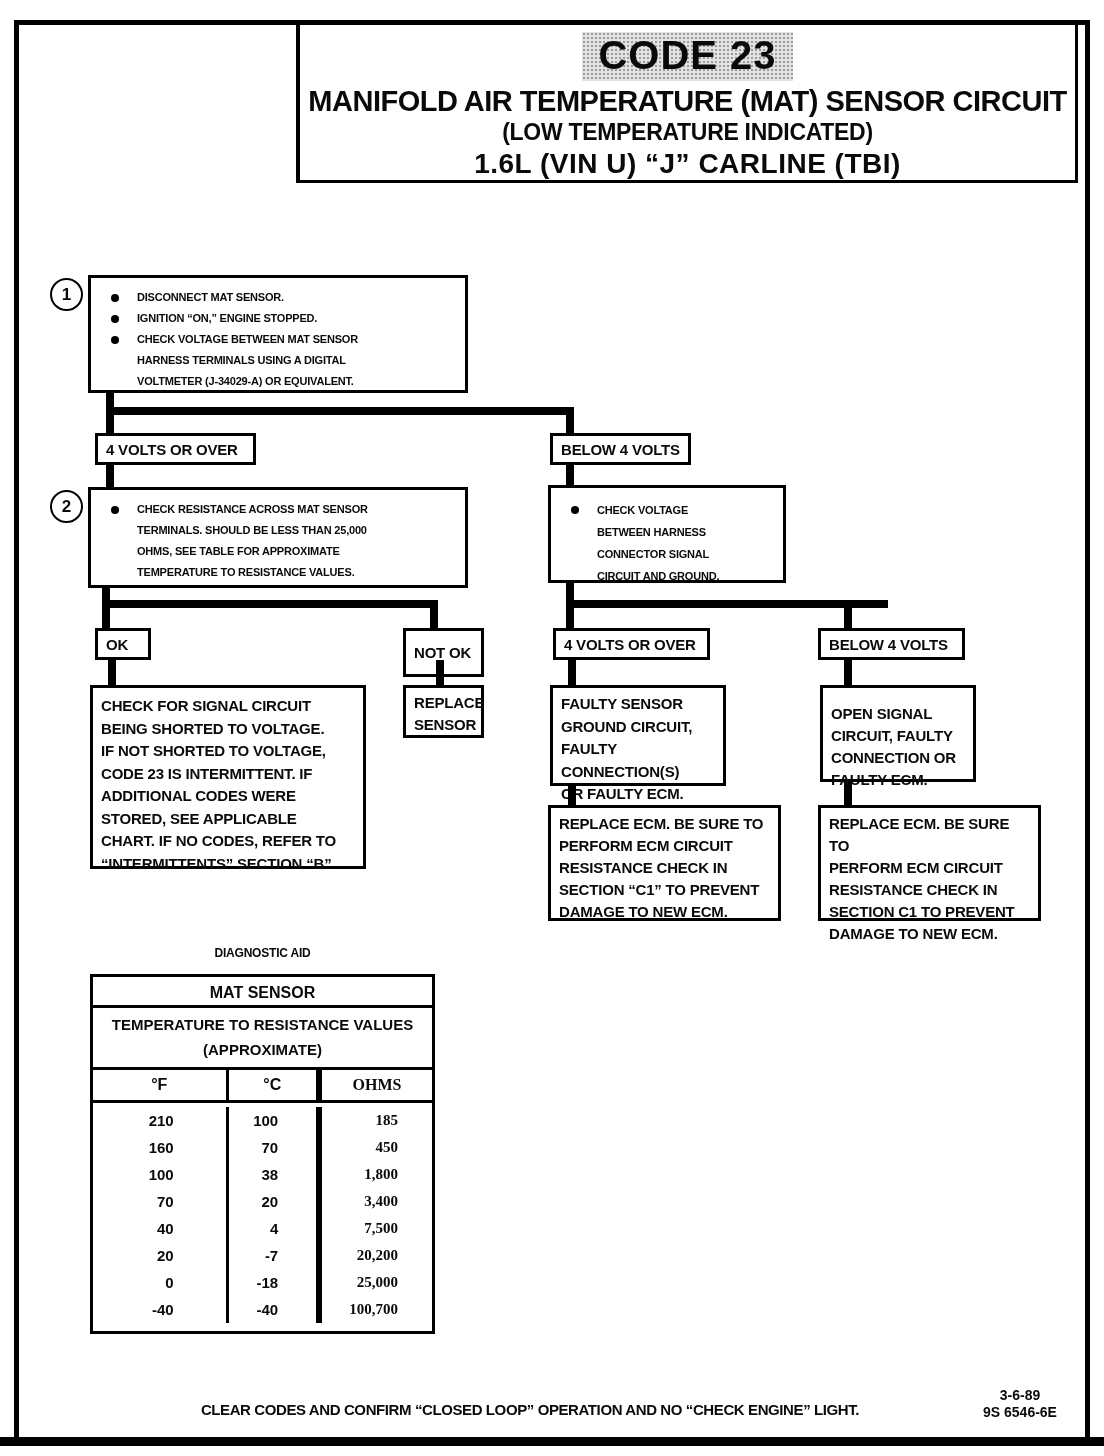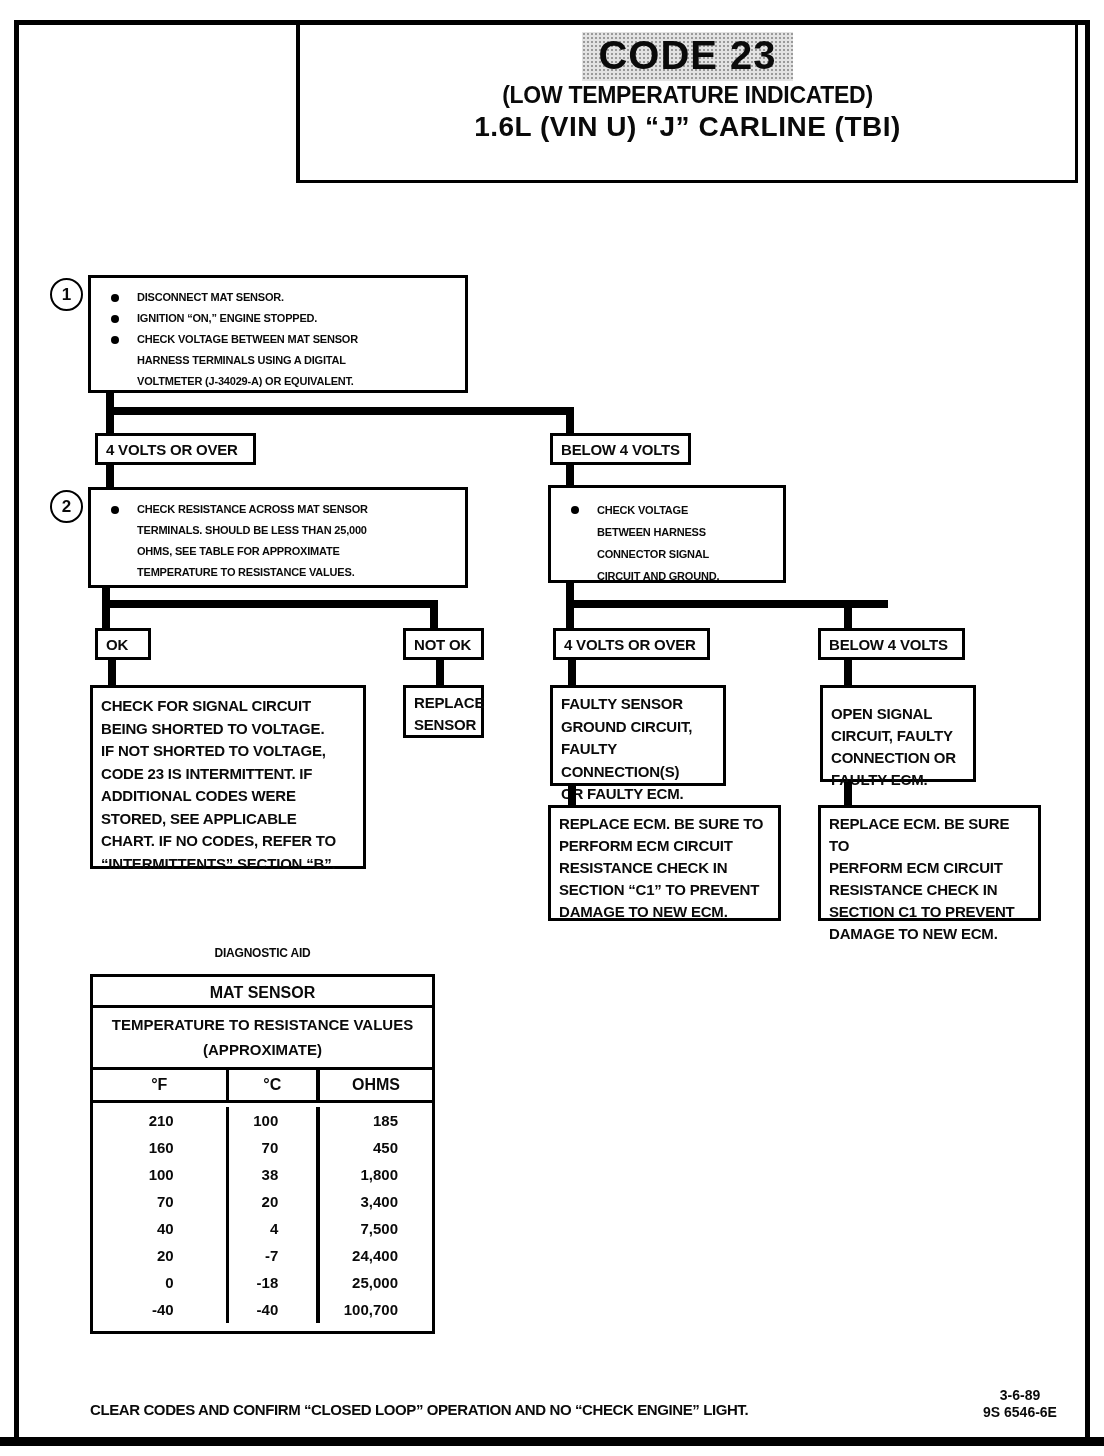--- a/index.html
+++ b/index.html
@@ -59,35 +59,36 @@
   .t-title { height: 31px; line-height: 31px; text-align: center; font-size: 16px; border-bottom: 3px solid #000; }
   .t-subtitle { border-bottom: 3px solid #000; text-align: center; font-size: 15px; padding: 4px 0 5px 0; }
   .t-subtitle div { line-height: 25px; }
   .t-head { display: flex; border-bottom: 3px solid #000; }
   .t-head .t-cell { text-align: center; height: 30px; line-height: 30px; font-size: 16px; padding: 0; }
   .t-body { padding: 4px 0 8px 0; }
   .t-row { display: flex; }
   .t-cell { font-size: 15px; height: 27px; line-height: 27px; text-align: right; }
   .c0 { width: 135px; padding-right: 52px; }
   .c1 { width: 92px; border-left: 3px solid #000; padding-right: 38px; }
-  .c2 { width: 118px; border-left: 4px solid #000000; padding-right: 34px; }
-  
-
-  
-  .footer-note { left: 90px; top: 1401px; width: 880px; font-size: 15px; font-weight: bold; letter-spacing: -0.4px; }
+  .c2 { width: 118px; border-left: 6px solid #000000; padding-right: 34px; font-family: Liberation Serif, serif; }
+  
+
+  
+  .footer-note { left: 90px; top: 1401px; width: 880px; text-align: center; font-size: 15px; font-weight: bold; letter-spacing: -0.4px; }
   .footer-ref { left: 970px; top: 1387px; width: 100px; text-align: center; font-size: 14px; font-weight: bold; line-height: 17px; }
 </style>
 </head>
 <body>
 
 <div class="abs page-frame"></div>
 <div class="abs bottom-bar"></div>
 
 <div class="abs title-box">
   <div class="code-badge">CODE 23</div>
+  <div class="title-line1">MANIFOLD AIR TEMPERATURE (MAT)  SENSOR CIRCUIT</div>
   <div class="title-line2">(LOW TEMPERATURE INDICATED)</div>
   <div class="title-line3">1.6L  (VIN U)  “J”  CARLINE  (TBI)</div>
 </div>
 
 <div class="abs step-circle" style="left:50px; top:278px;">
   <span>1</span>
 </div>
 <div class="abs fbox" style="left:88px; top:275px; width:380px; height:118px;">
   <div class="bullets">
     <div class="bullet-row">
@@ -146,21 +147,21 @@
 
 <div class="abs line" style="left:102px; top:588px; width:8px; height:40px;"></div>
 <div class="abs line" style="left:102px; top:600px; width:336px; height:8px;"></div>
 <div class="abs line" style="left:430px; top:600px; width:8px; height:28px;"></div>
 
 <div class="abs line" style="left:566px; top:583px; width:8px; height:45px;"></div>
 <div class="abs line" style="left:566px; top:600px; width:322px; height:8px;"></div>
 <div class="abs line" style="left:844px; top:600px; width:8px; height:28px;"></div>
 
 <div class="abs fbox label-box" style="left:95px; top:628px; width:56px; height:32px;">OK</div>
-<div class="abs fbox label-box" style="left:403px; top:628px; width:81px; height:32px;">NOT OK</div>
+<div class="abs fbox label-box" style="left:403px; top:628px; width:81px; height:49px;">NOT OK</div>
 <div class="abs fbox label-box" style="left:553px; top:628px; width:157px; height:32px;">4 VOLTS OR OVER</div>
 <div class="abs fbox label-box" style="left:818px; top:628px; width:147px; height:32px;">BELOW 4 VOLTS</div>
 
 <div class="abs line" style="left:108px; top:660px; width:8px; height:25px;"></div>
 <div class="abs line" style="left:436px; top:660px; width:8px; height:25px;"></div>
 <div class="abs line" style="left:568px; top:660px; width:8px; height:25px;"></div>
 <div class="abs line" style="left:844px; top:660px; width:8px; height:25px;"></div>
 
 <div class="abs fbox text-box" style="left:90px; top:685px; width:276px; height:184px; line-height:22.5px; padding-top:7px;">CHECK FOR SIGNAL CIRCUIT
 BEING SHORTED TO VOLTAGE.
@@ -229,21 +230,21 @@
         <div class="t-cell c2">3,400</div>
       </div>
       <div class="t-row">
         <div class="t-cell c0">40</div>
         <div class="t-cell c1">4</div>
         <div class="t-cell c2">7,500</div>
       </div>
       <div class="t-row">
         <div class="t-cell c0">20</div>
         <div class="t-cell c1">-7</div>
-        <div class="t-cell c2">24,400</div>
+        <div class="t-cell c2">20,200</div>
       </div>
       <div class="t-row">
         <div class="t-cell c0">0</div>
         <div class="t-cell c1">-18</div>
         <div class="t-cell c2">25,000</div>
       </div>
       <div class="t-row">
         <div class="t-cell c0">-40</div>
         <div class="t-cell c1">-40</div>
         <div class="t-cell c2">100,700</div>

